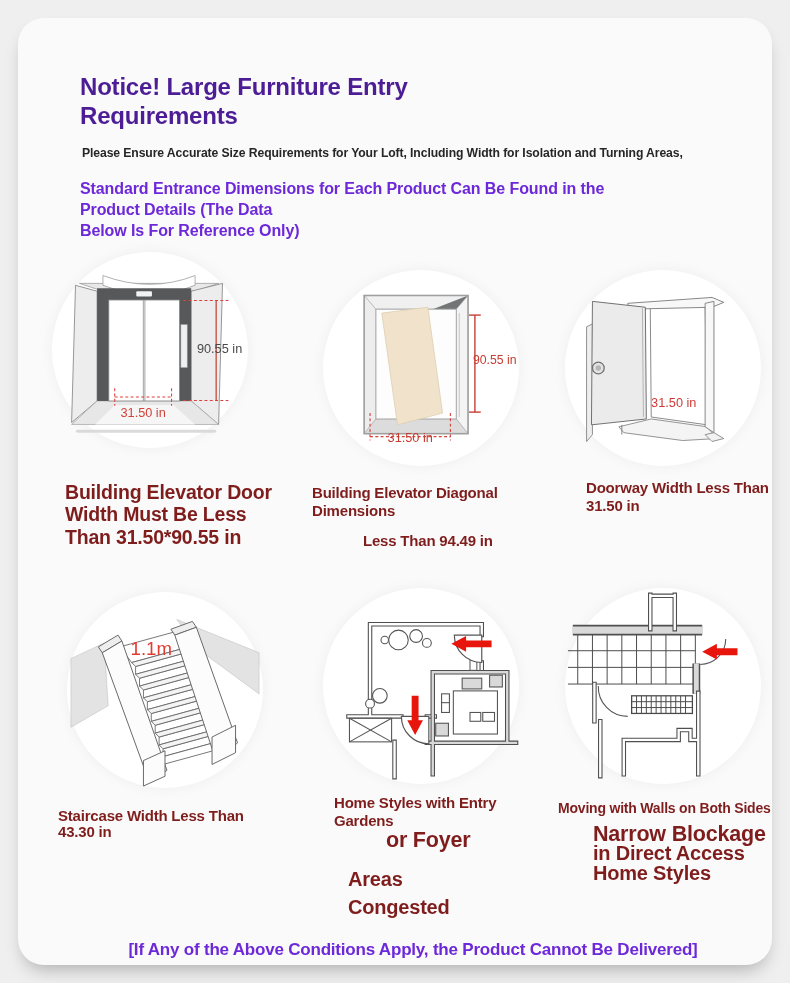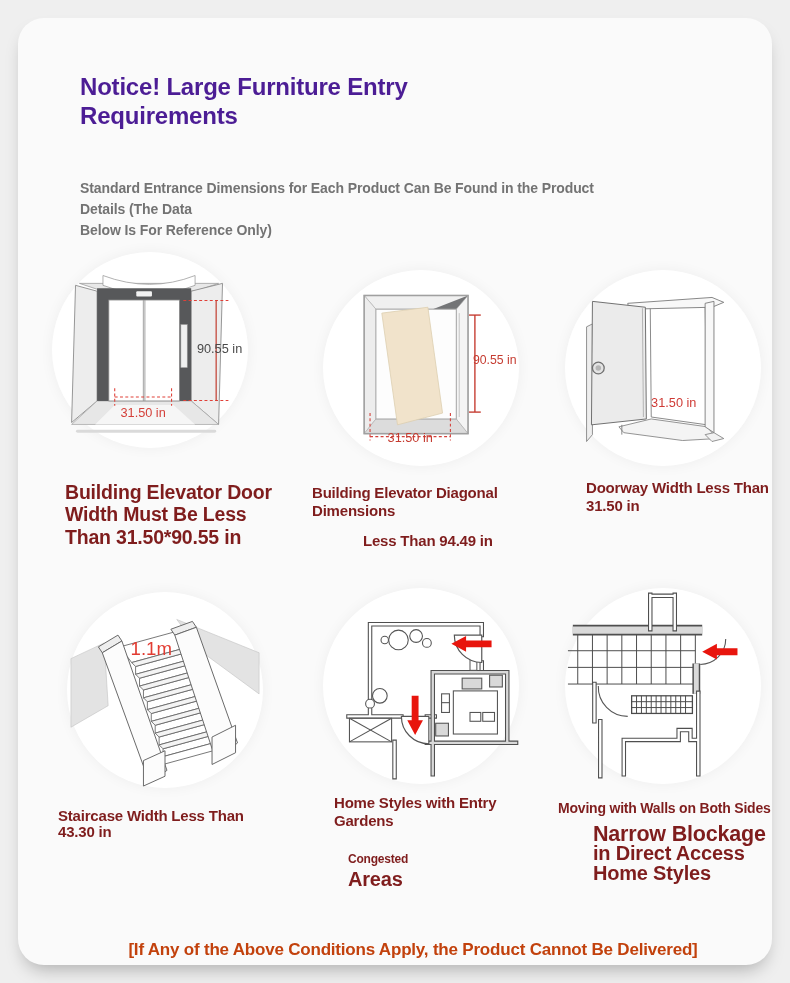--- a/index.html
+++ b/index.html
@@ -18,54 +18,55 @@
     font-size:24px; line-height:28.5px; font-weight:700; color:#4c1d95;
     letter-spacing:-0.2px; white-space:pre-line;
   }
   .intro1 {
     position:absolute; left:64px; top:128px; width:700px;
     font-size:12.2px; font-weight:700; color:#262626; white-space:nowrap;
     letter-spacing:-0.1px;
   }
   .intro2 {
     position:absolute; left:62px; top:160px; width:560px;
-    font-size:14px; line-height:21px; font-weight:700; color:#737373;
+    font-size:16px; line-height:21px; font-weight:700; color:#6d28d9;
     white-space:pre-line; letter-spacing:-0.1px;
   }
   .circle {
     position:absolute; width:196px; height:196px; border-radius:50%;
     background:#ffffff; box-shadow:0 0 14px rgba(0,0,0,0.05);
   }
   .circle svg { width:196px; height:196px; display:block; overflow:visible; }
   svg text { font-family:"Liberation Sans", sans-serif; }
   .cap { position:absolute; color:#7f1d1d; font-weight:700; letter-spacing:-0.2px; }
   .pre { white-space:pre-line; }
   .cap-xl { font-size:19.5px; line-height:22.3px; }
   .cap-md { font-size:15px; line-height:18px; }
   .cap-md-tight { font-size:15px; line-height:16px; }
   .cap-sm-nowrap { font-size:14px; line-height:17px; white-space:nowrap; }
   .sub-94 { margin-left:51px; margin-top:8px; font-size:15px; }
   .sub-foyer { margin-left:68px; margin-top:5px; font-size:21.5px; line-height:22px; }
-  .sub-congested { margin-left:30px; font-size:12px; line-height:20.5px; }
+  .sub-congested { margin-left:30px; font-size:20px; line-height:20.5px;margin-top:48px; }
   .sub-areas { margin-left:30px; font-size:20px; line-height:21.5px; }
   .sub-narrow { margin-left:35px; margin-top:4px; font-size:21.5px; line-height:22px; }
   .sub-direct { margin-left:35px; font-size:20px; line-height:20.5px; }
   .sub-homestyles { margin-left:35px; font-size:20px; line-height:20.5px; }
   .footer {
     position:absolute; left:18px; top:922px; width:754px; text-align:center;
-    font-size:17px; font-weight:700; color:#c2410c; letter-spacing:-0.2px;
+    font-size:17px; font-weight:700; color:#6d28d9; letter-spacing:-0.2px;
   }
 </style>
 </head>
 <body>
 
 <div class="page">
   <div class="card">
 
     <div class="title">Notice! Large Furniture Entry Requirements</div>
+    <div class="intro1">Please Ensure Accurate Size Requirements for Your Loft, Including Width for Isolation and Turning Areas,</div>
     <div class="intro2">Standard Entrance Dimensions for Each Product Can Be Found in the Product Details (The Data
 Below Is For Reference Only)</div>
 
     <div class="circle" style="left:34px; top:234px;">
       <svg viewBox="0 0 200 200">
         <polygon points="28,32 170,32 146,40 52,40" fill="#e8e8e8" stroke="#9b9b9b" stroke-width="0.8"></polygon>
         <path d="M52,34 Q100,52 146,34 L146,24 Q100,42 52,24 Z" fill="#ffffff" stroke="#9b9b9b" stroke-width="0.8"></path>
         <polygon points="24,34 46,40 46,152 20,174" fill="#ededed" stroke="#8a8a8a" stroke-width="0.9"></polygon>
         <polygon points="174,32 142,40 142,152 170,176" fill="#ededed" stroke="#8a8a8a" stroke-width="0.9"></polygon>
         <polygon points="46,152 142,152 170,176 20,176" fill="#e7e7e7" stroke="#aaaaaa" stroke-width="0.8"></polygon>
@@ -218,20 +219,21 @@
             <line x1="70" y1="133" x2="27" y2="157"></line>
         </g>
         <path d="M162,48 L162,76 A28,28 0 0 1 134,48 Z" fill="#ffffff" stroke="#555555" stroke-width="1.2"></path>
         <path d="M108,131 L108,159 A28,28 0 0 1 80,131 Z" fill="#ffffff" stroke="#555555" stroke-width="1.2"></path>
         <polygon points="131,57 146,49 146,53.5 172,53.5 172,60.5 146,60.5 146,65" fill="#e8150d"></polygon>
         <polygon points="94,150 86,135 90.5,135 90.5,110 97.5,110 97.5,135 102,135" fill="#e8150d"></polygon>
       </svg>
     </div>
     <div class="cap cap-md pre" style="left:300px; top:776px; width:210px;margin-left:16px;">Home Styles with Entry
 Gardens</div>
+    <div class="cap sub-foyer" style="left:300px; top:806px; width:220px; position:absolute;">or Foyer</div>
     <div class="cap sub-congested" style="left:300px; top:831px; width:220px;">Congested</div>
     <div class="cap sub-areas" style="left:300px; top:851px; width:220px;">Areas</div>
 
     <div class="circle" style="left:547px; top:570px;">
       <svg viewBox="0 0 200 200">
         <path d="M8,43 H140" stroke="#4f4f4f" stroke-width="11" fill="none"></path>
         <path d="M8,43 H140" stroke="#d9d9d9" stroke-width="7.5" fill="none"></path>
         <g stroke="#4a4a4a" stroke-width="1" fill="none">
           <path d="M13,48 V98 M28,48 V98 M43,48 V98 M58,48 V98 M73,48 V98 M88,48 V98 M103,48 V98 M118,48 V98 M133,48 V98"></path>
           <path d="M13,64 H133 M13,81 H133 M13,98 H133 M3,64 H13 M3,81 H13 M3,98 H13"></path>

